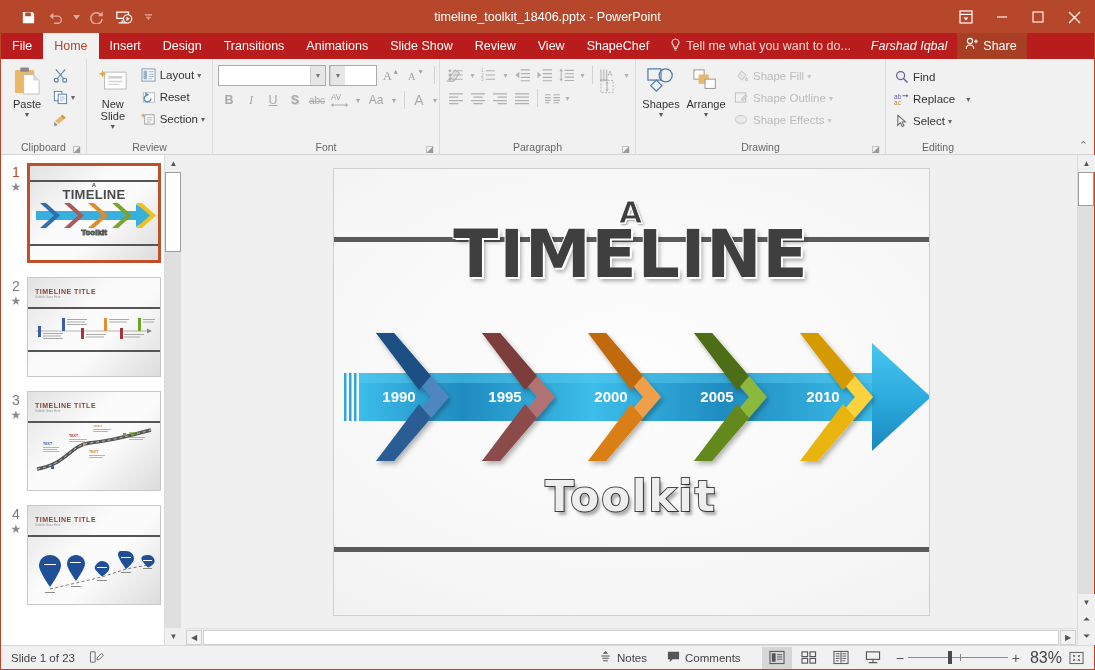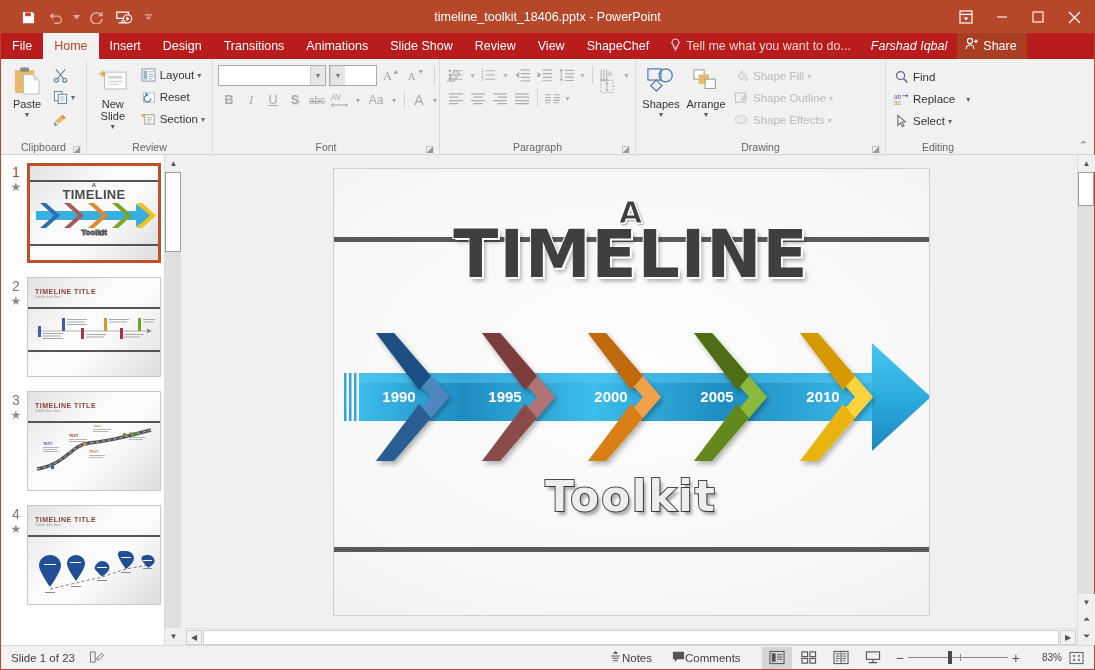--- a/index.html
+++ b/index.html
@@ -244,31 +244,31 @@
   .hs-track { flex:1; height: 15px; background:#fff; border:1px solid #cfcfcf; margin: 0 1px; }
 
   
   .statusbar {
     height: 24px; background: #f1f1f1; flex: none;
     display: flex; align-items: center; border-top: 1px solid #d9d9d9;
     font-size: 11.5px; color: #444;
   }
   .st-left { display:flex; align-items:center; gap: 14px; padding-left: 10px; }
   .st-right { margin-left: auto; display:flex; align-items:center; padding-right: 6px; gap: 2px; }
-  .st-btn { display:flex; align-items:center; padding: 0 9px; height: 22px; }
+  .st-btn { display:flex; align-items:center; gap:5px; padding: 0 9px; height: 22px; }
   .viewbtn {
     width: 30px; height: 22px; display:flex; align-items:center; justify-content:center;
     color:#555;
   }
   .viewbtn.active { background:#d6d6d6; }
   .zoomslider { display:flex; align-items:center; gap:4px; padding: 0 6px; }
   .zs-track { width: 100px; height: 1px; background:#8a8a8a; position: relative; }
   .zs-thumb { position:absolute; width: 4px; height: 13px; background:#4a4a4a; top:-6px; left: 40px; }
   .zs-mid { position:absolute; width:1px; height:7px; background:#8a8a8a; top:-3px; left:52px; }
-  .zoompct { width: 34px; text-align:right; font-size:10px; }
+  .zoompct { width: 34px; text-align:right; font-size:16px; }
   .fitbtn { width:24px; height:20px; display:flex; align-items:center; justify-content:center; color:#555; }
 </style>
 </head>
 <body>
 
 <div class="app">
 
   <div class="titlebar">
     <div class="qat">
       <div class="qat-btn">

